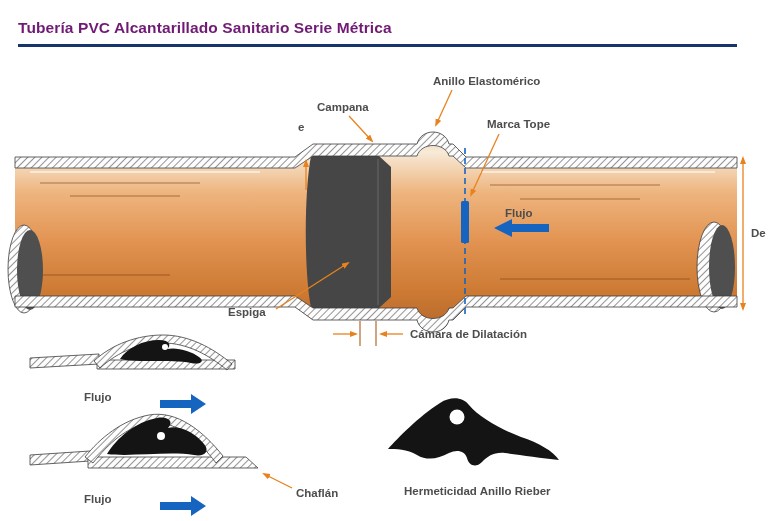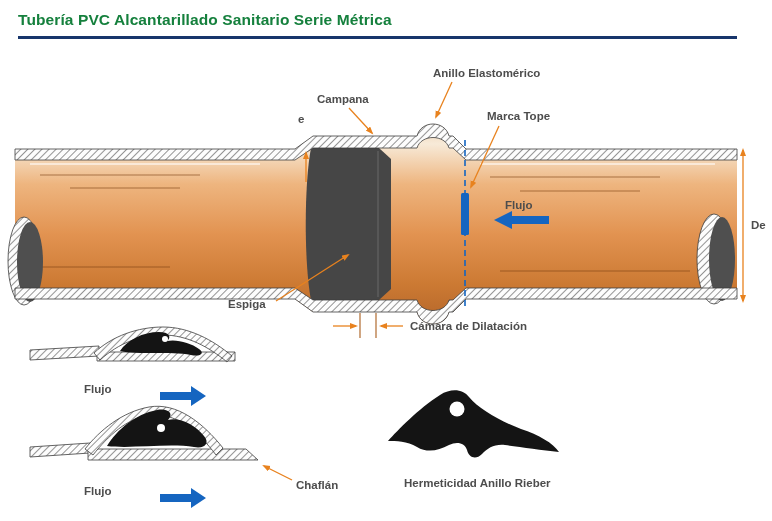--- a/index.html
+++ b/index.html
@@ -1,18 +1,18 @@
 <!DOCTYPE html>
 <html><head>
 <meta charset="utf-8">
 <style>
   html,body{margin:0;padding:0;background:#fff;}
   body{width:772px;height:521px;overflow:hidden;font-family:"Liberation Sans",sans-serif;}
   .header{padding:11px 18px 0 18px;}
-  .header h1{font-size:15.5px;font-weight:bold;color:#15803d;margin:0 0 7px 0;letter-spacing:.1px;}
+  .header h1{font-size:15.5px;font-weight:bold;color:#701a75;margin:8px 0 7px 0;letter-spacing:.1px;}
   .title-rule{height:3px;background:#17356b;width:719px;}
   svg{display:block;margin-top:10px;}
   .lbl{font-family:"Liberation Sans",sans-serif;font-size:11.5px;font-weight:bold;fill:#4d4d4d;}
   .leader{stroke:#e8821e;stroke-width:1.3;fill:none;}
   .hatchshape{fill:url(#hatch);stroke:#3c3c3c;stroke-width:0.8;}
 </style>
 </head>
 <body>
 
 <div class="header">

